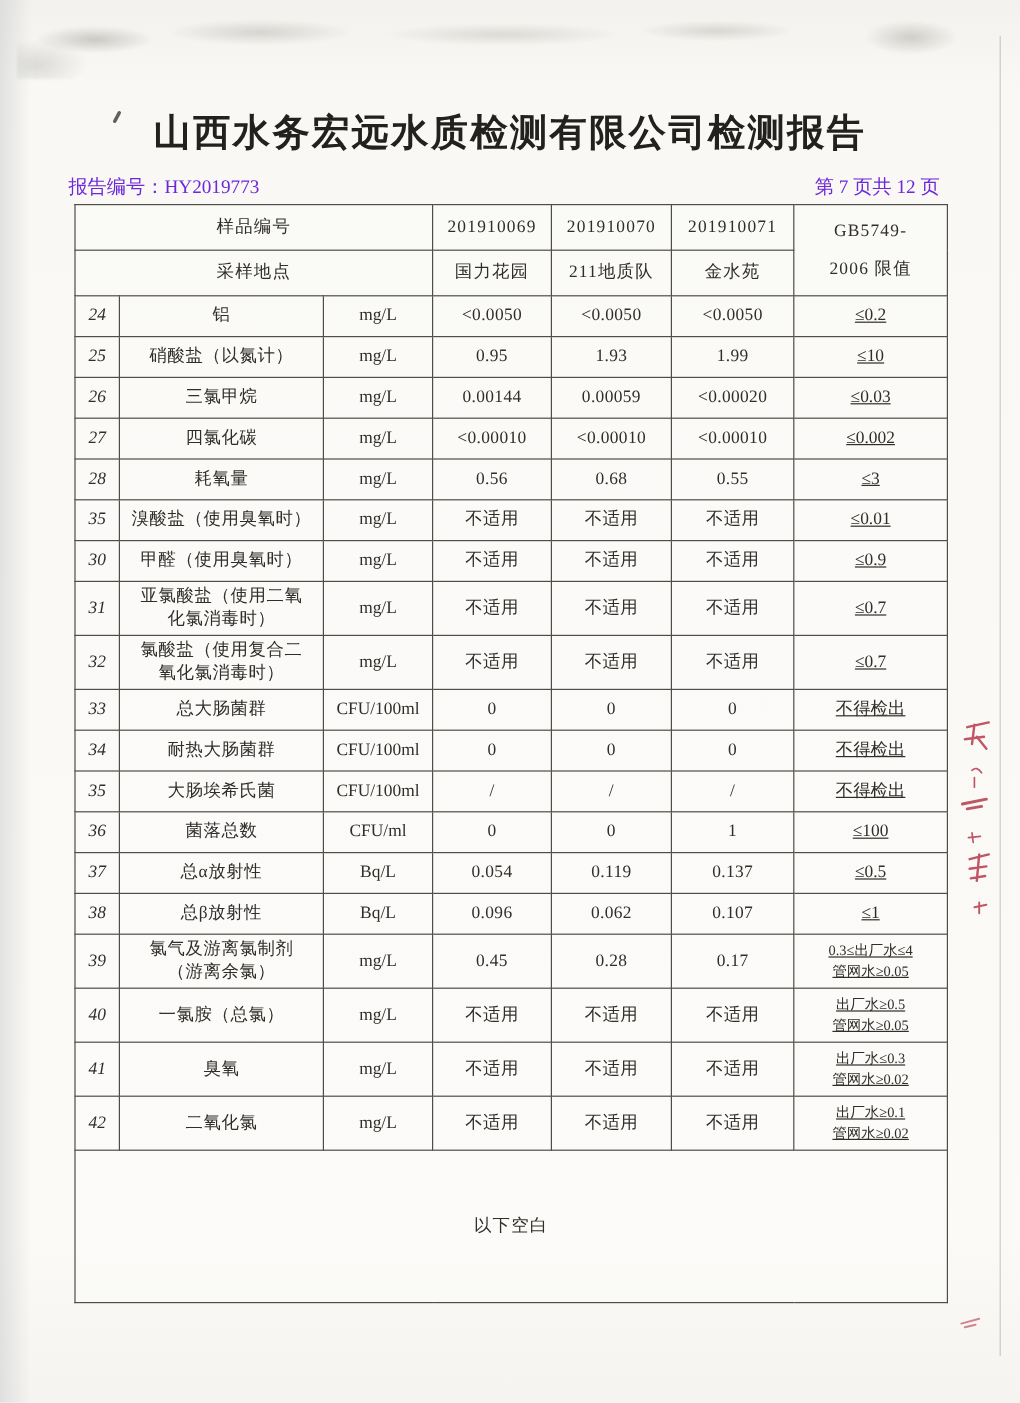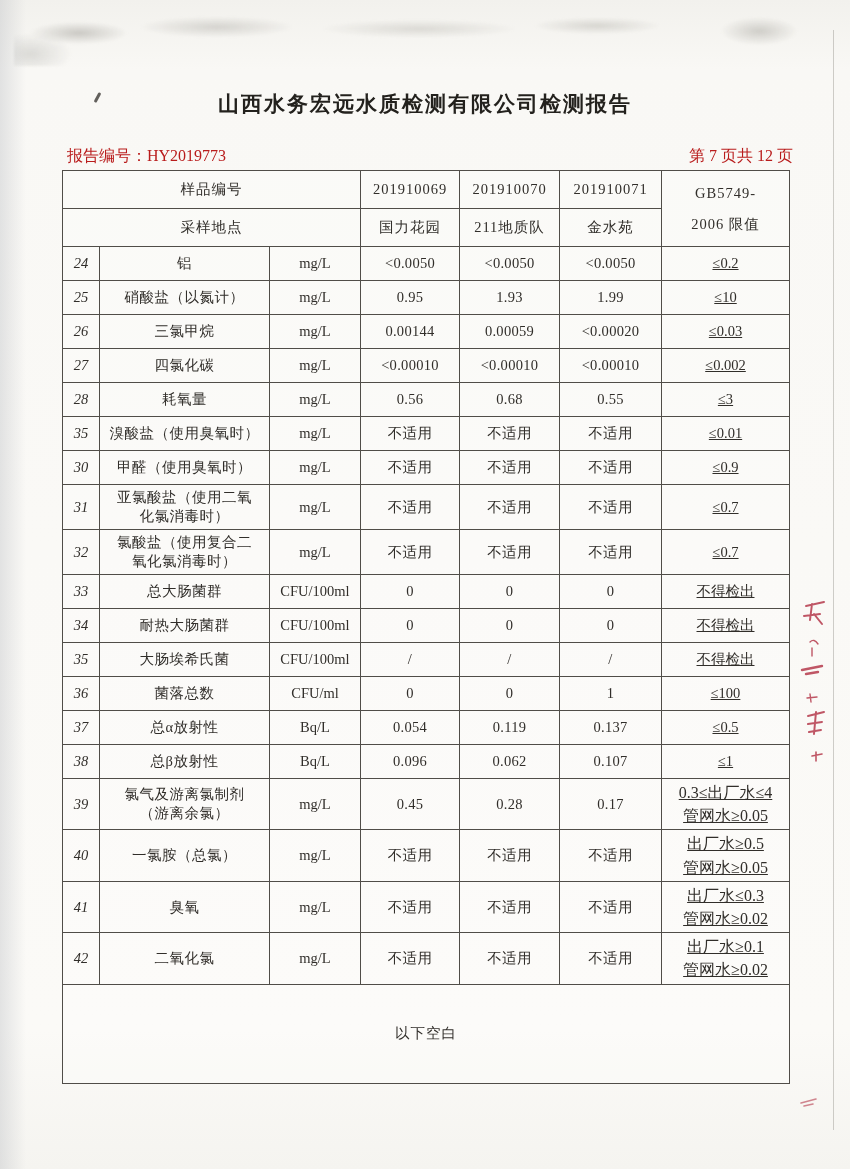--- a/index.html
+++ b/index.html
@@ -33,53 +33,53 @@
   }
   .pen-mark {
     position: absolute; left: 96px; top: 92px; width: 3px; height: 11px;
     background: #3c3a36; transform: rotate(28deg); border-radius: 2px; opacity:.8;
   }
   .stamp-fragment { position: absolute; left: 794px; top: 598px; opacity: .85; filter: blur(.3px); }
   .stamp-fragment2 { position: absolute; left: 798px; top: 1094px; opacity: .6; filter: blur(.4px); }
 
   .doc-title {
     position: absolute; top: 90px; left: 0; width: 850px;
-    text-align: center; font-size: 21px; font-weight: bold;
+    text-align: center; font-size: 31px; font-weight: bold;
     letter-spacing: 2px; color: #23211d;
   }
   .meta-row {
-    position: absolute; top: 146px; left: 67px; width: 726px;
+    position: absolute; top: 146px; left: 57px; width: 726px;
     display: flex; justify-content: space-between;
-    font-size: 16px; color: #b91c1c;
+    font-size: 16px; color: #6d28d9;
   }
   table.report {
     position: absolute; top: 170px; left: 62px;
     width: 727px; border-collapse: collapse; table-layout: fixed;
     background: rgba(255,255,255,.25);
   }
   table.report th, table.report td {
     border: 1px solid #504d48;
     text-align: center; vertical-align: middle;
     padding: 2px 3px;
     font-weight: normal;
     font-size: 14.5px;
     line-height: 1.3;
     overflow: hidden;
   }
   thead tr { height: 38px; }
   thead th { font-size: 15.5px; letter-spacing: 1px; }
   tbody tr { height: 34px; }
   tbody tr.tall { height: 45px; }
-  tbody tr.blank-row { height: 99px; border-radius: 19px; }
+  tbody tr.blank-row { height: 127px; border-radius: 19px; }
   td.c-num { font-size: 14.5px; font-style: italic; }
   td.c-name { text-align: left; padding-left: 9px; font-size: 15px; white-space: pre-line; letter-spacing: .5px; }
   td.c-unit { font-size: 13.5px; }
   td.c-val { font-size: 14.5px; letter-spacing: .3px; }
   td.c-limit { font-size: 14px; white-space: pre-line; text-decoration: underline; }
-  td.c-limit.small { font-size: 16px; line-height: 1.45; letter-spacing: 0; }
+  td.c-limit.small { font-size: 12px; line-height: 1.45; letter-spacing: 0; }
   td.blank-cell { text-align: left; vertical-align: top; padding: 12px 0 0 13px; font-size: 15px; letter-spacing: 1px; }
   .limit-head div { line-height: 1.0; }
   .limit-head .l1 { margin-bottom: 16px; text-align: center; }
 </style>
 </head>
 <body>
 
 <div class="top-noise"></div>
 <div class="left-edge"></div>
 <div class="right-edge-line"></div>

